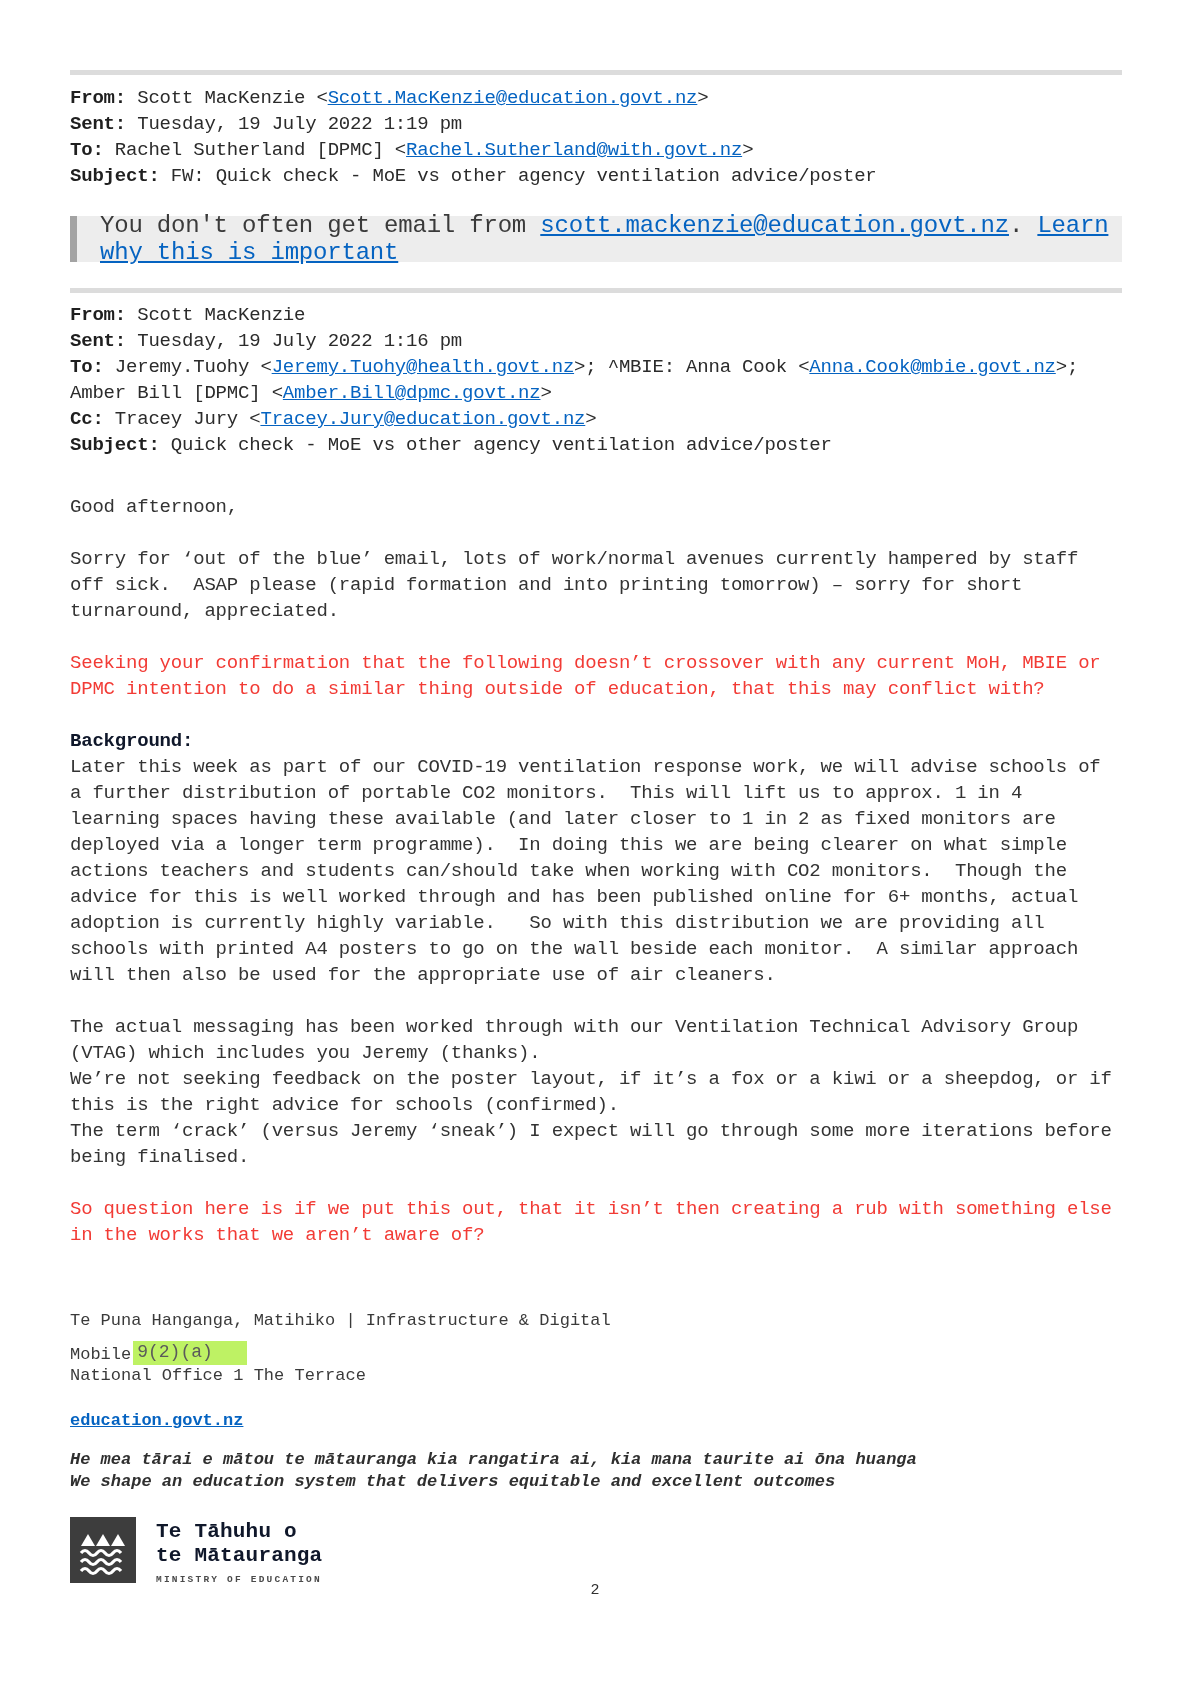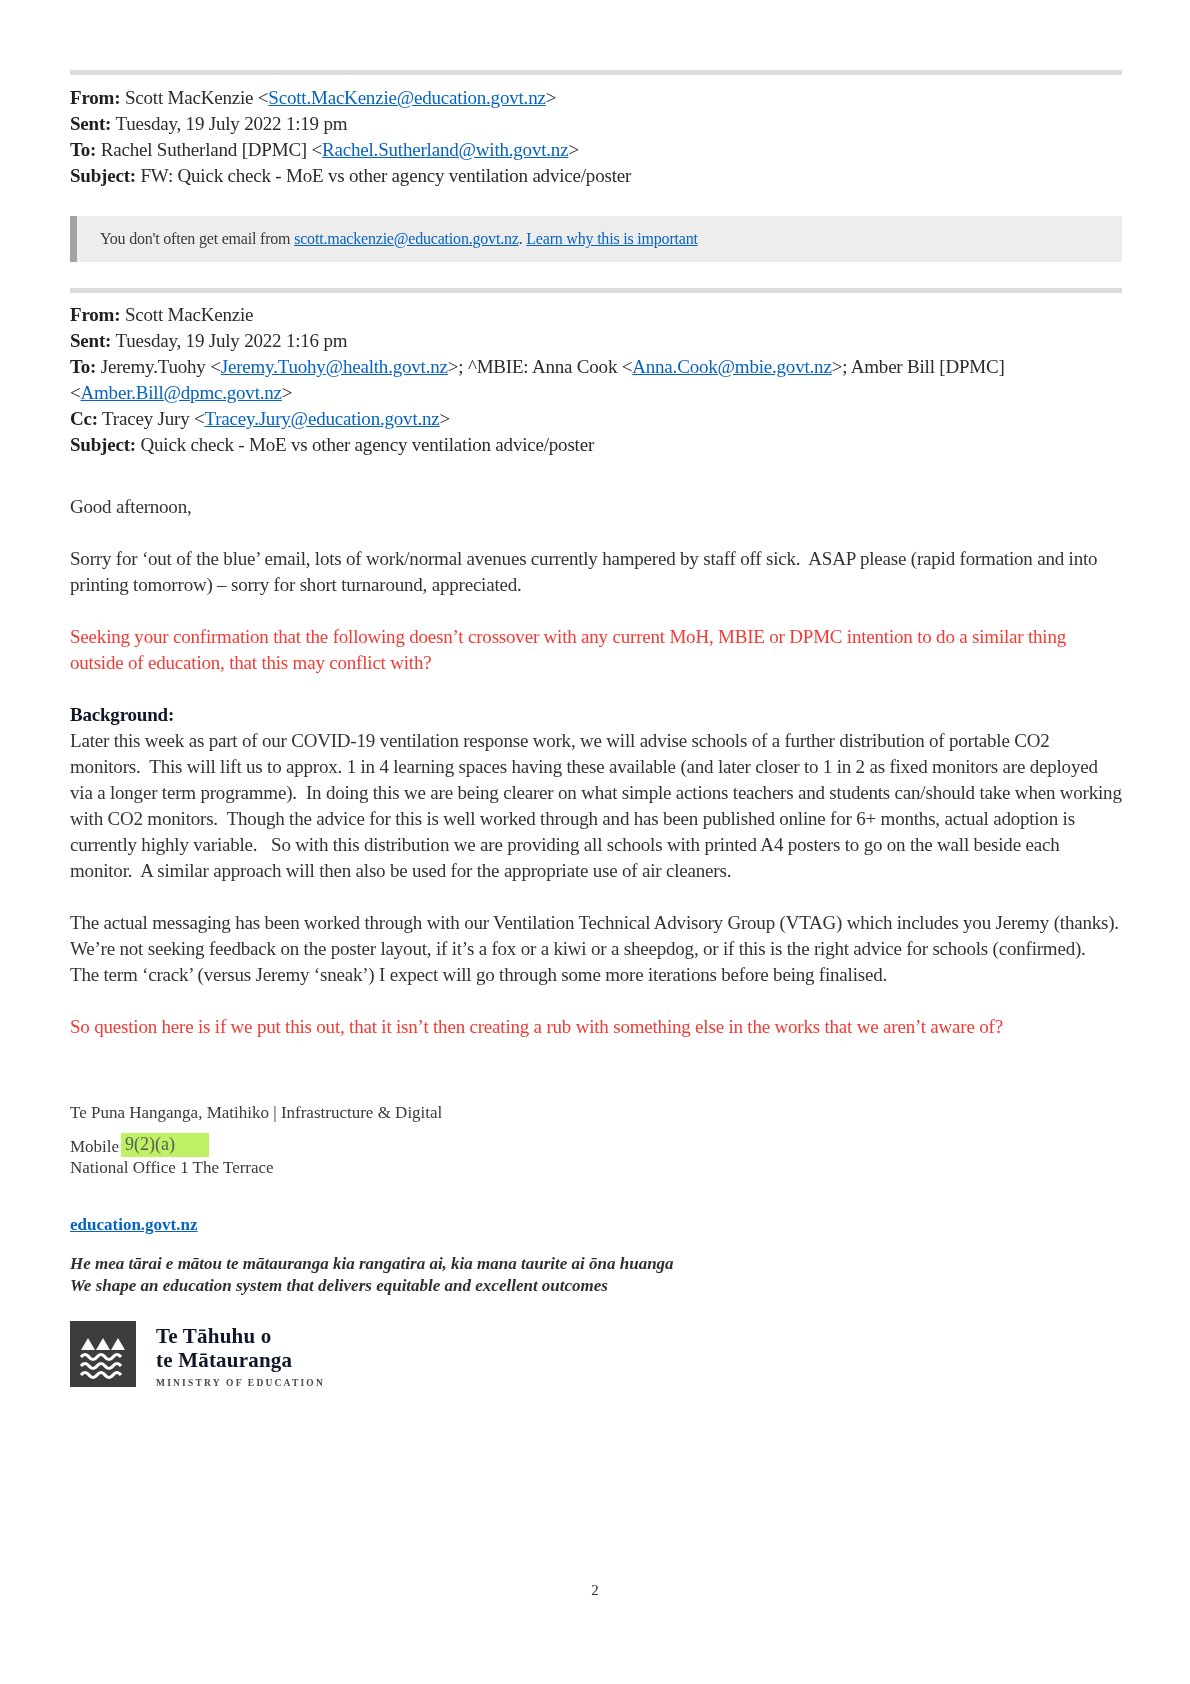--- a/index.html
+++ b/index.html
@@ -1,55 +1,55 @@
 <!DOCTYPE html>
 <html><head>
 <meta charset="utf-8">
 <style>
   html,body { margin:0; padding:0; background:#ffffff; }
   .page {
     position:relative; width:1190px; height:1684px; background:#ffffff;
-    font-family:Liberation Serif, serif; color:#303030; overflow:hidden;
+    font-family:Liberation Mono, monospace; color:#303030; overflow:hidden;
   }
   .content { position:absolute; left:70px; top:0; width:1052px; }
 
   .rule { height:5px; background:#dcdcdc; }
   .rule-top { margin-top:70px; }
   .rule-mid { margin-top:26px; }
 
   .hblock { margin-top:10px; font-size:19px; line-height:26px; letter-spacing:-0.2px; color:#2b2b2b; }
   .hblock-2 { margin-top:9px; }
   .lbl { font-weight:bold; color:#1f1f1f; }
   a.link, .link {
     color:#0563c1; text-decoration:underline; cursor:pointer;
   }
 
   .banner {
     margin-top:27px; background:#ededed; height:46px;
     display:flex; align-items:center; position:relative;
   }
   .banner-bar { position:absolute; left:0; top:0; bottom:0; width:7px; background:#a3a3a3; }
-  .banner-text { padding-left:30px; font-size:16px; letter-spacing:-0.2px; color:#3a3a3a; }
+  .banner-text { padding-left:30px; font-size:24px; letter-spacing:-0.2px; color:#3a3a3a; }
 
   .email-body { font-size:19px; line-height:26px; letter-spacing:-0.2px; color:#333333; }
   .para { margin:0; white-space:pre-wrap; }
   .mt-blank { margin-top:26px; }
   .mt-body-start { margin-top:36px; }
   .mt-closing { margin-top:36px; }
   .red { color:#f23b35; }
   .bg-label { font-weight:bold; color:#0f172a; }
 
   .signature { margin-top:62px; font-size:17px; line-height:21px; letter-spacing:0; color:#3a3a3a; }
   .sig-name { font-weight:bold; color:#2b2b2b; }
   .sig-mobile-row { margin-top:10px; display:flex; align-items:flex-end; }
   .redaction {
     display:inline-block; background:#bef264; color:#5a5a5a;
     padding:1px 34px 2px 4px; font-size:18px; line-height:21px; margin-left:2px;
   }
-  .sig-site { margin-top:36px; }
+  .sig-site { margin-top:24px; }
   .sig-site .link { font-weight:bold; }
   .motto { margin-top:18px; font-weight:bold; font-style:italic; font-size:17px; line-height:22px; color:#2f2f2f; }
 
   .logo-row { margin-top:24px; display:flex; align-items:flex-start; }
   .logo-box { width:66px; height:66px; background:#3d3d3d; flex:0 0 auto; }
   .logo-text { margin-left:20px; padding-top:3px; }
   .logo-name { font-weight:bold; font-size:21px; line-height:24px; color:#0f172a; letter-spacing:0.2px; }
   .logo-sub { margin-top:6px; font-size:9.5px; font-weight:bold; letter-spacing:2.2px; color:#4a4a4a; }
 
   .page-number {

